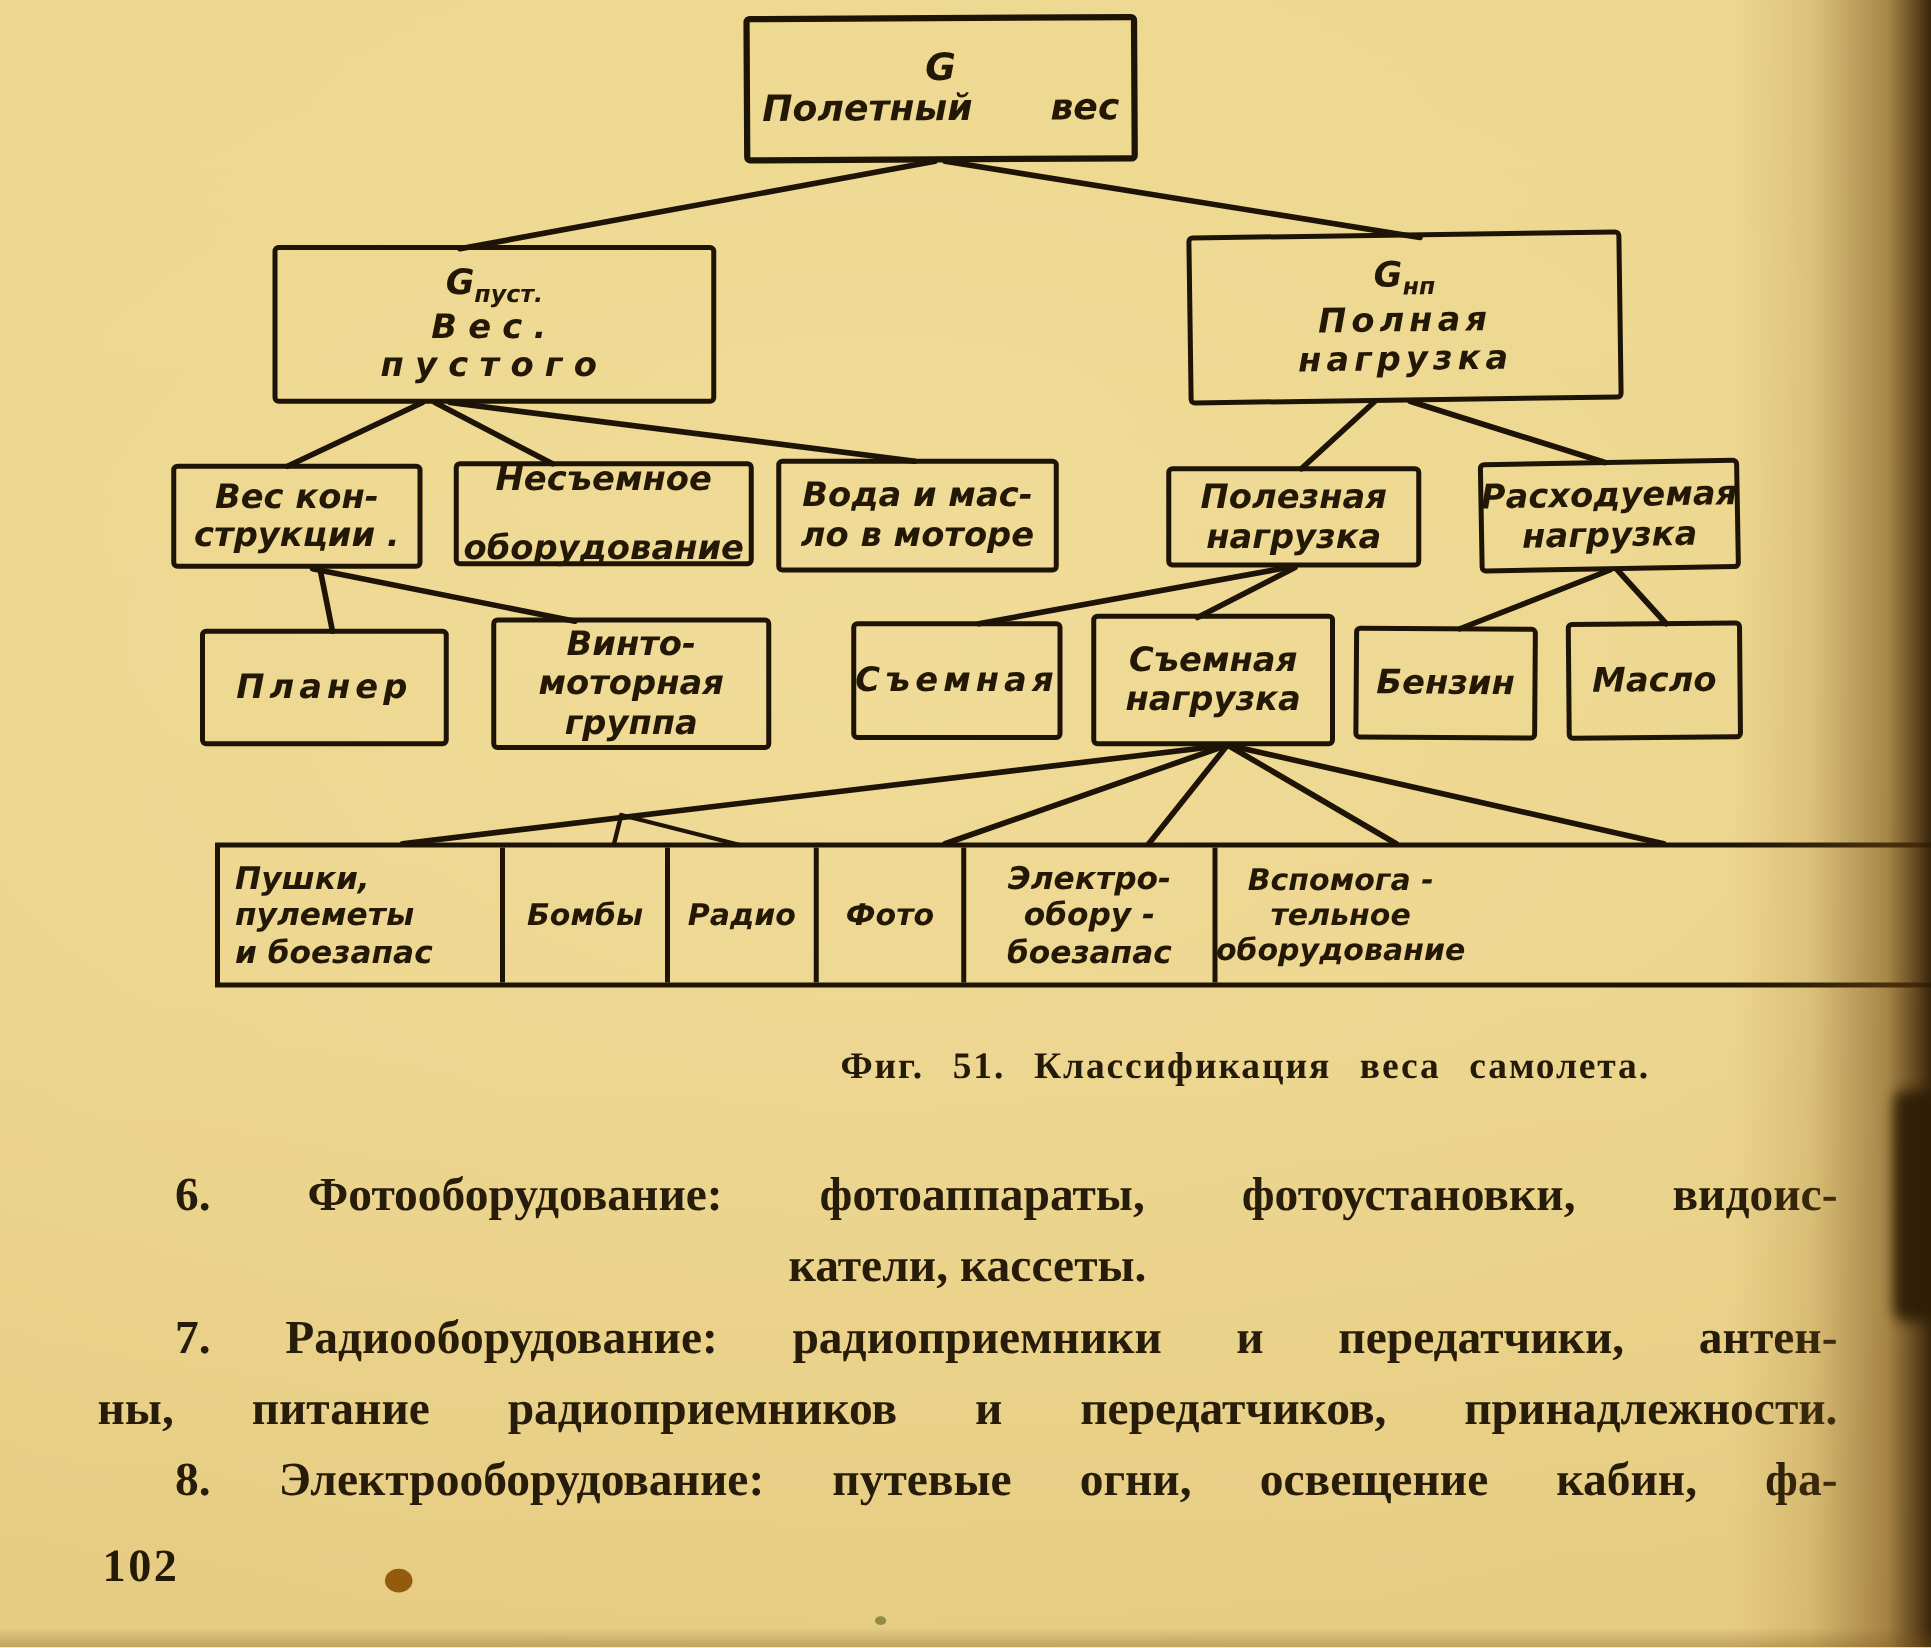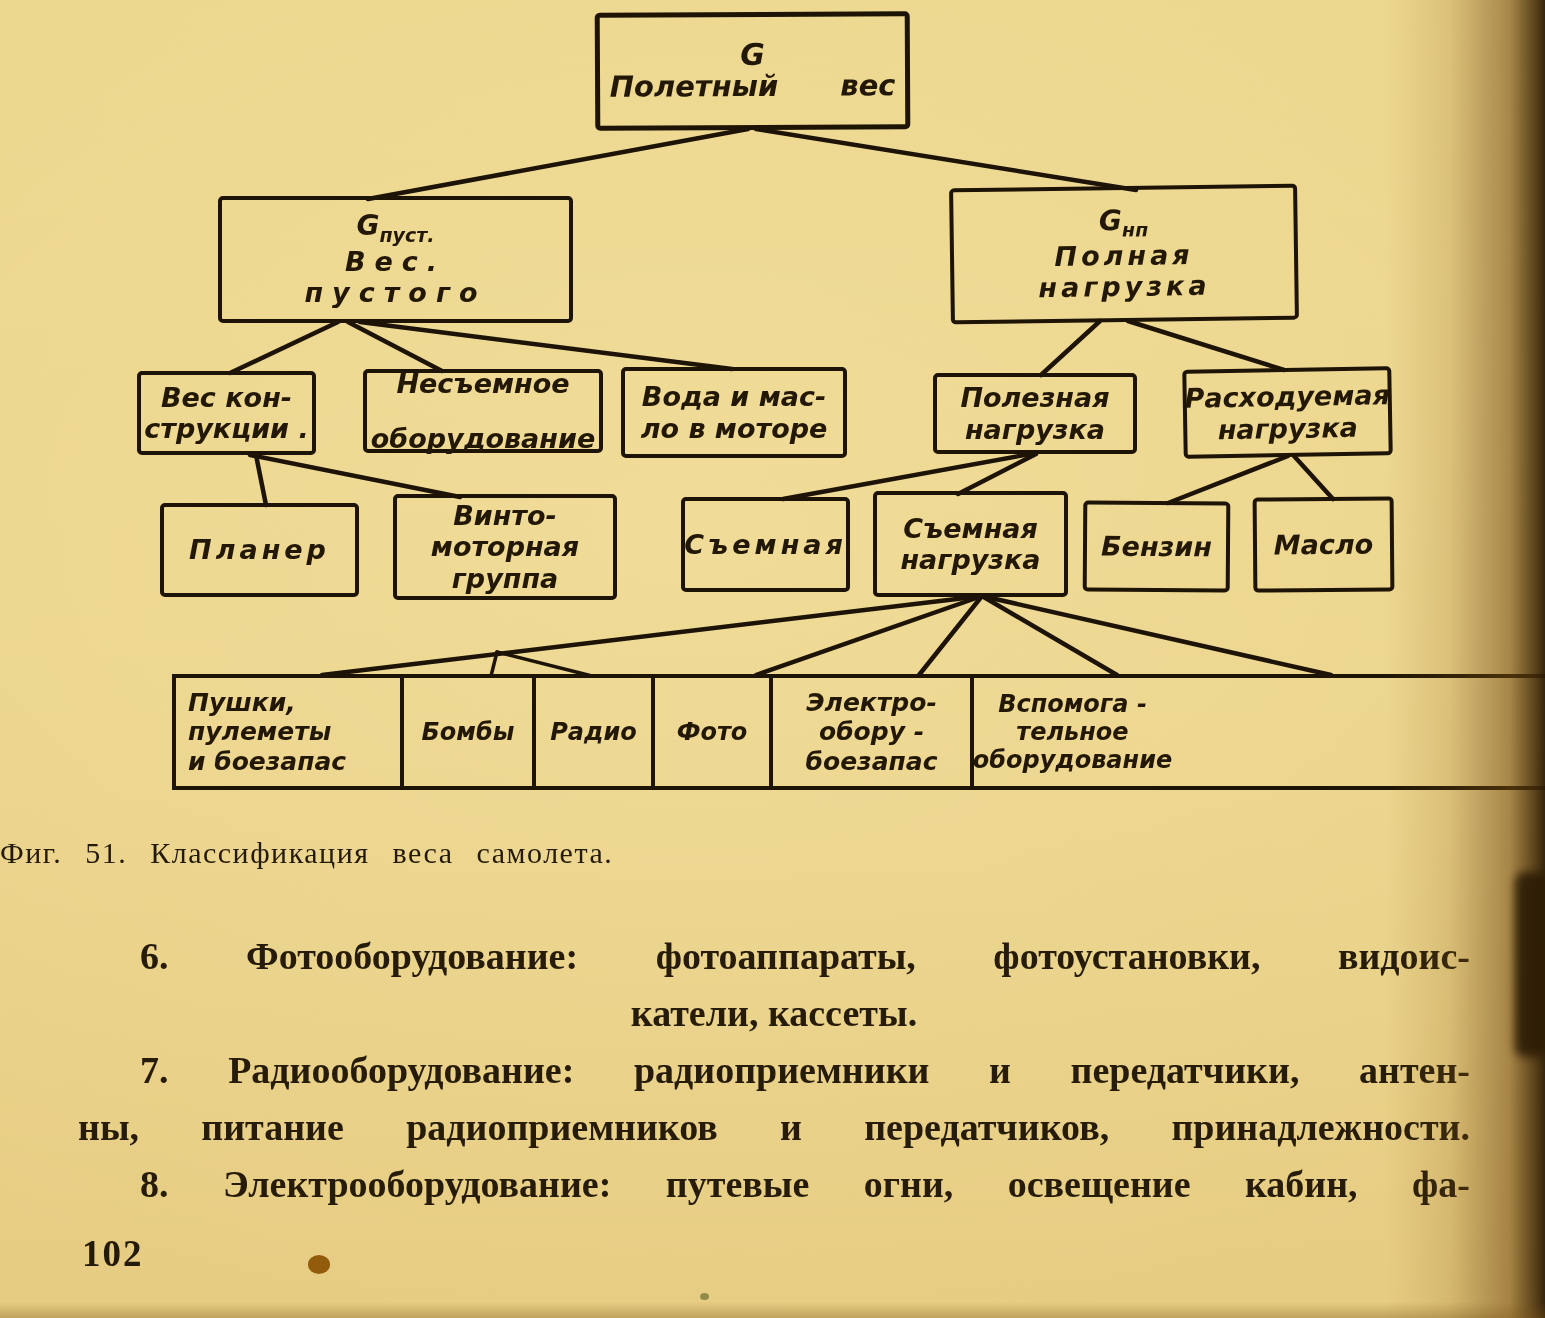--- a/index.html
+++ b/index.html
@@ -64,22 +64,22 @@
     box-sizing:border-box;border-right:4px solid #1e1405;
     display:flex;flex-direction:column;align-items:center;justify-content:center;
     color:#231806;font-style:italic;font-weight:600;font-size:24px;line-height:1.18;
     text-align:center;
   }
   .cell:last-child{border-right:none;}
   .cell.left{align-items:flex-start;text-align:left;padding-left:12px;}
 
   
   .caption{
-    position:absolute;left:0;top:836px;width:1320px;text-align:left;
-    font-family:"Liberation Serif",serif;font-size:30px;font-weight:400;
+    position:absolute;left:0;top:836px;width:1320px;text-align:right;
+    font-family:"Liberation Serif",serif;font-size:30px;font-weight:700;
     color:#241a08;letter-spacing:1.5px;word-spacing:14px;
   }
   .bodytext{
     position:absolute;left:78px;top:928px;width:1392px;
     font-family:"Liberation Serif",serif;font-size:38px;font-weight:700;
     color:#261c09;
   }
   .body-line{margin:0;line-height:57px;text-align:center;}
   .body-line.justify{text-align:justify;text-align-last:justify;}
   .body-line.indent{text-indent:62px;}
@@ -127,21 +127,21 @@
     <div class="lbl sp-wide">Вес.</div>
     <div class="lbl sp-wide">пустого</div>
   </div>
 
   <div class="node" style="left:950px;top:186px;width:348px;height:136px;transform:rotate(-0.8deg);">
     <div class="sym"><span>G</span><sub>нп</sub></div>
     <div class="lbl sp-med">Полная</div>
     <div class="lbl sp-med">нагрузка</div>
   </div>
 
-  <div class="node" style="left:137px;top:371px;width:179px;height:84px;">
+  <div class="node" style="left:137px;top:371px;width:201px;height:84px;">
     <div class="lbl">Вес кон-</div>
     <div class="lbl">струкции .</div>
   </div>
 
   <div class="node" style="left:363px;top:369px;width:240px;height:84px;gap:24px;">
     <div class="lbl">Несъемное</div>
     <div class="lbl">оборудование</div>
   </div>
 
   <div class="node" style="left:621px;top:367px;width:226px;height:91px;">

